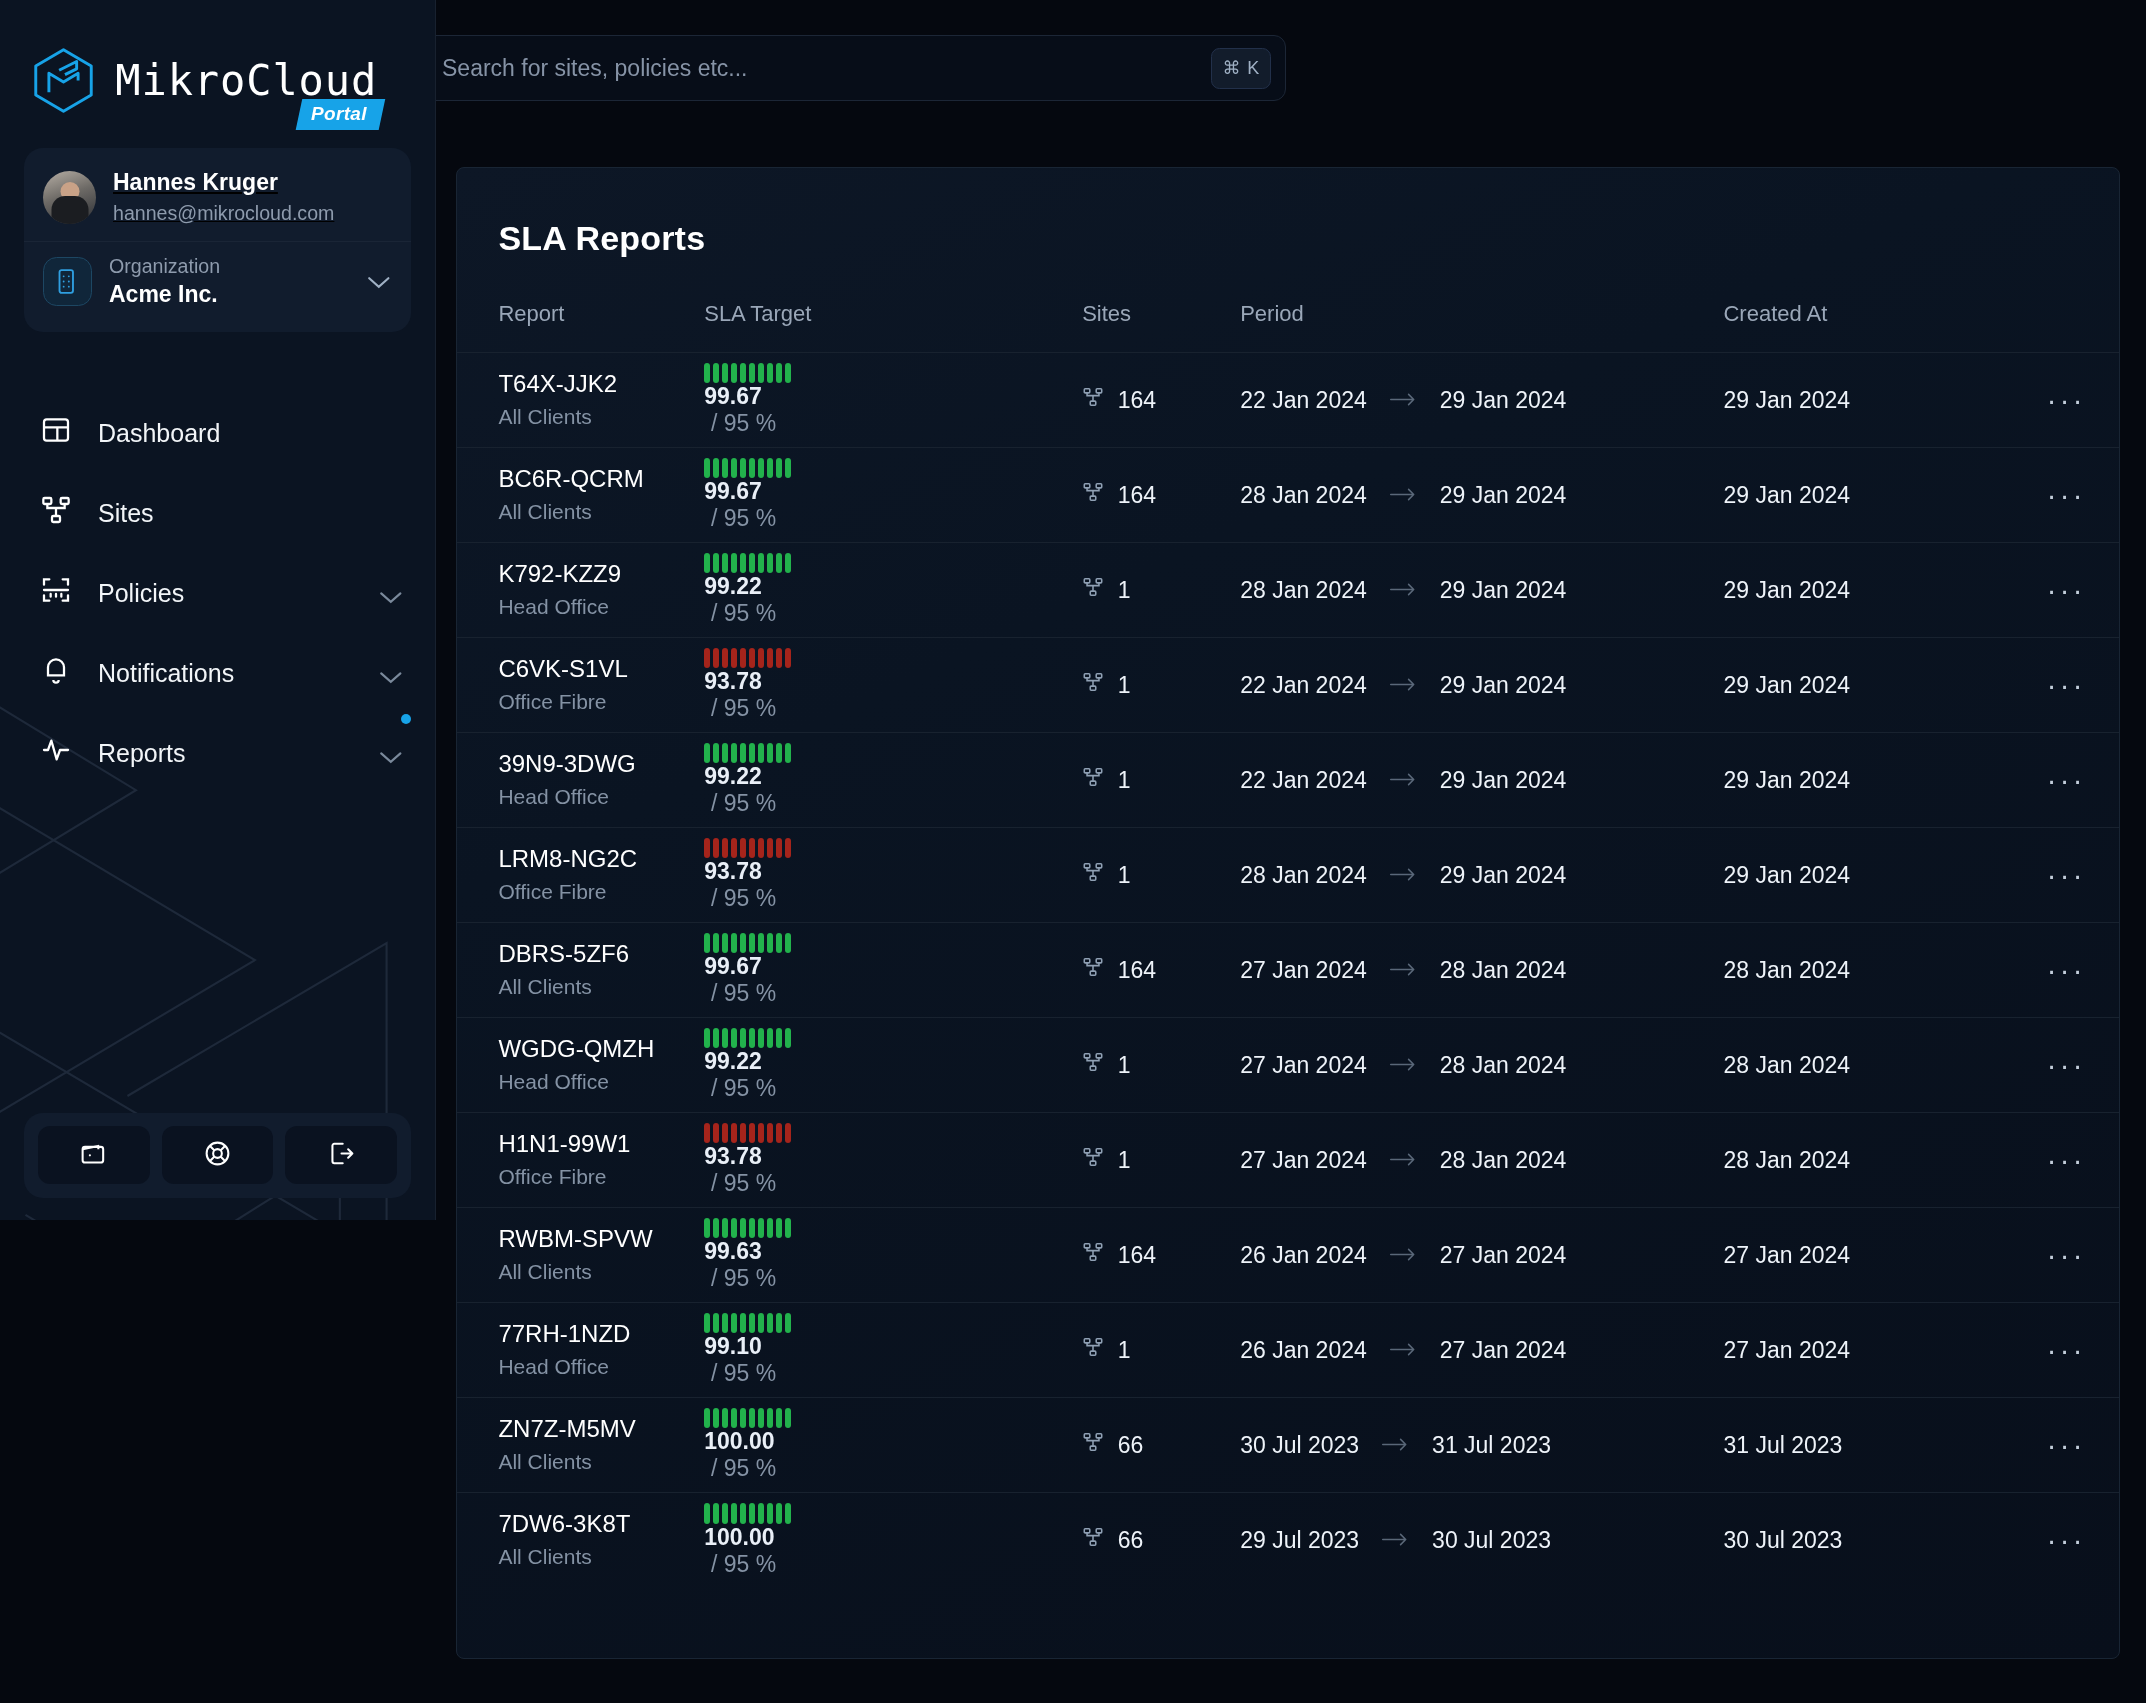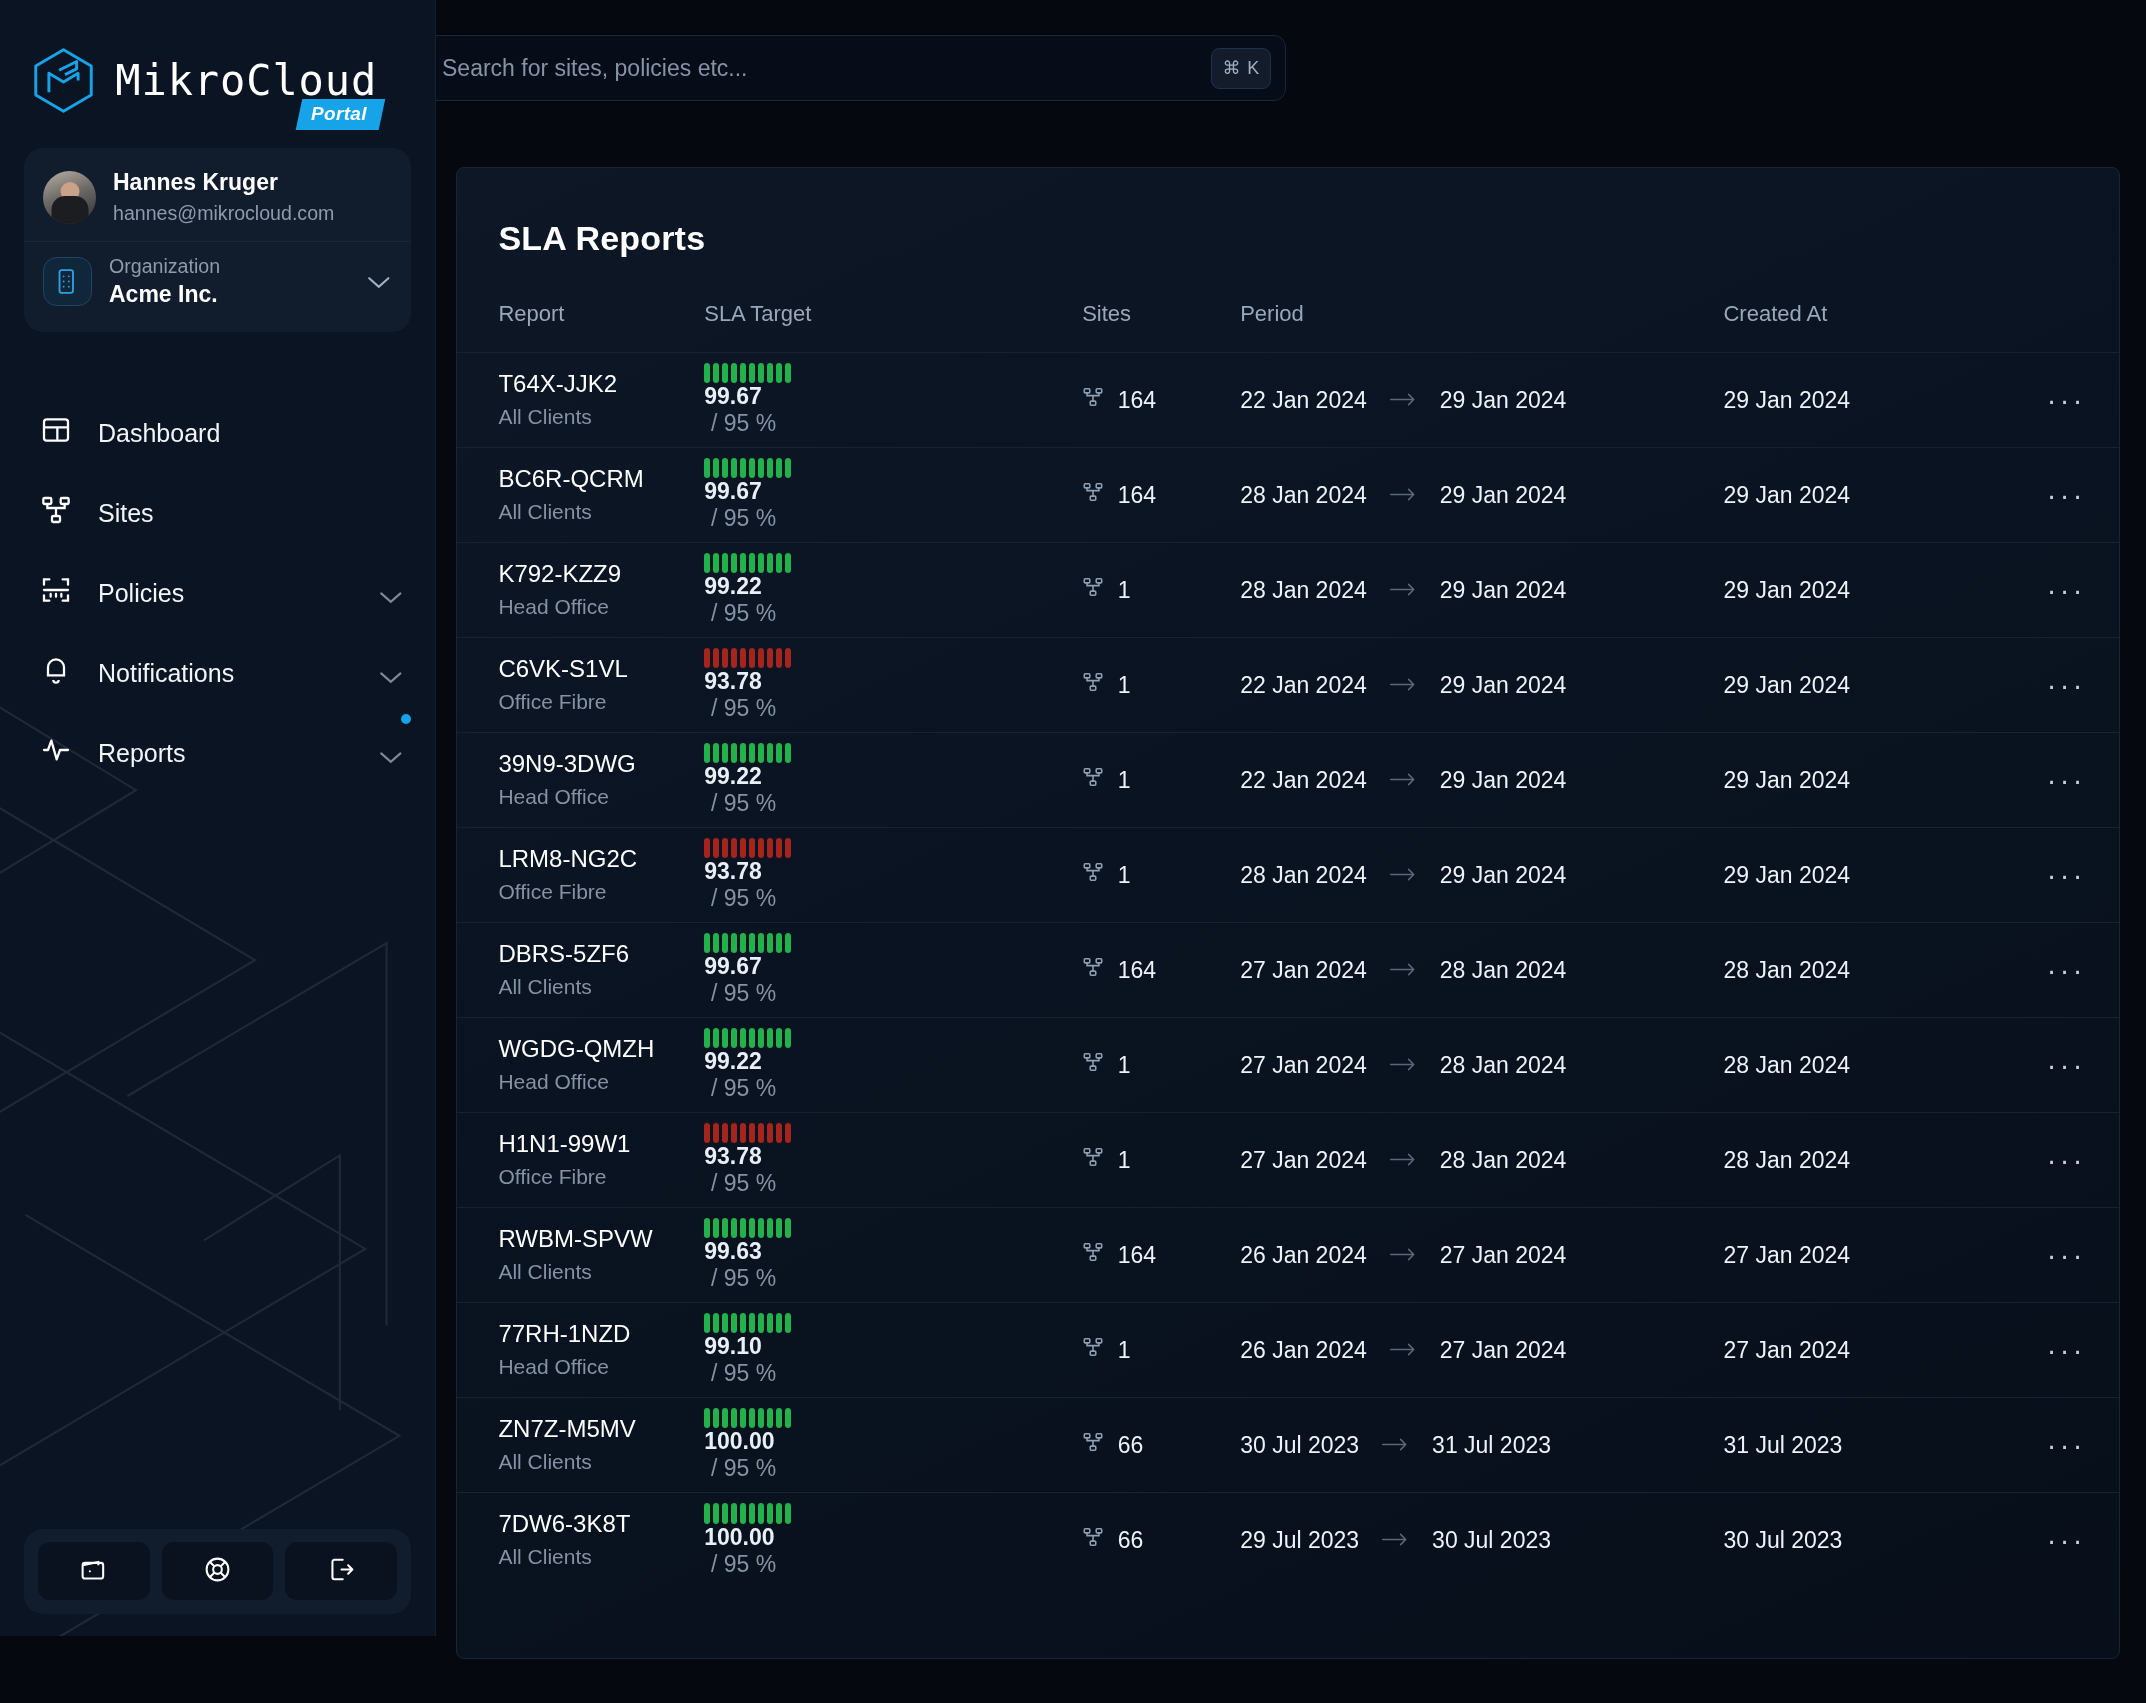--- a/index.html
+++ b/index.html
@@ -7,21 +7,21 @@
     width: 2147px; height: 1704px;
     background: #05080f;
     font-family: "Liberation Sans", sans-serif;
     overflow: hidden;
   }
   .app { position: relative; width: 2147px; height: 1704px; display: flex; }
 
   
   .sidebar {
     position: relative;
-    width: 436px; height: 1636px;
+    width: 436px; height: 1220px;
     background: #0b1422;
     border-right: 0.9px solid #18212f;
     flex: 0 0 436px;
     overflow: hidden;
     z-index: 2;
   }
   .sidebar-bg {
     position: absolute; inset: 0;
     pointer-events: none;
     opacity: 1;
@@ -67,21 +67,21 @@
   .avatar::before{
     content:""; position:absolute; left:50%; top:20%;
     width:19px; height:19px; border-radius:50%;
     background:#c9a287; transform:translateX(-50%);
   }
   .avatar::after{
     content:""; position:absolute; left:50%; top:46%;
     width:37px; height:34px; border-radius:13.6px 13.6px 0 0;
     background:#1b1d21; transform:translateX(-50%);
   }
-  .user-meta { margin-left: 17px; min-width: 0; }
+  .user-meta { margin-left: 17px; min-width: 0; text-decoration: underline; }
   .user-name { color: #ffffff; font-size: 23px; font-weight: 700; line-height: 1.25; }
   .user-email { color: #8e9bad; font-size: 19.6px; line-height: 1.45; margin-top: 1.7px; }
   .org-row {
     display: flex; align-items: center;
     padding: 12px 19px 17px 19px;
     border-top: 0.9px solid #1a2troll;
     position: relative;
   }
   .org-row { border-top: 0.9px solid #1a2536; }
   .org-icon {

